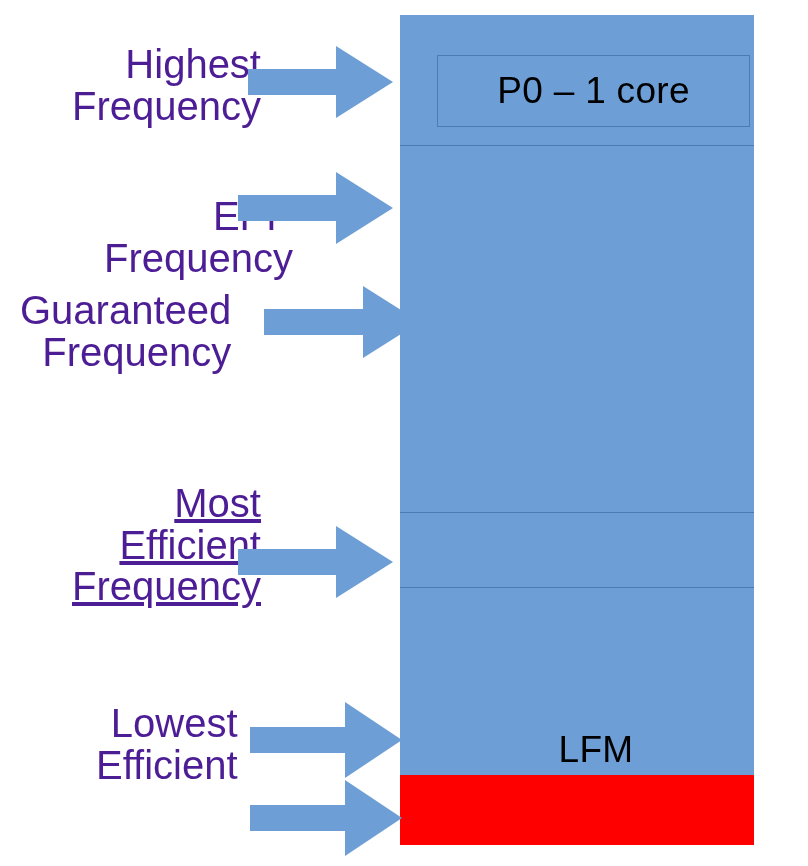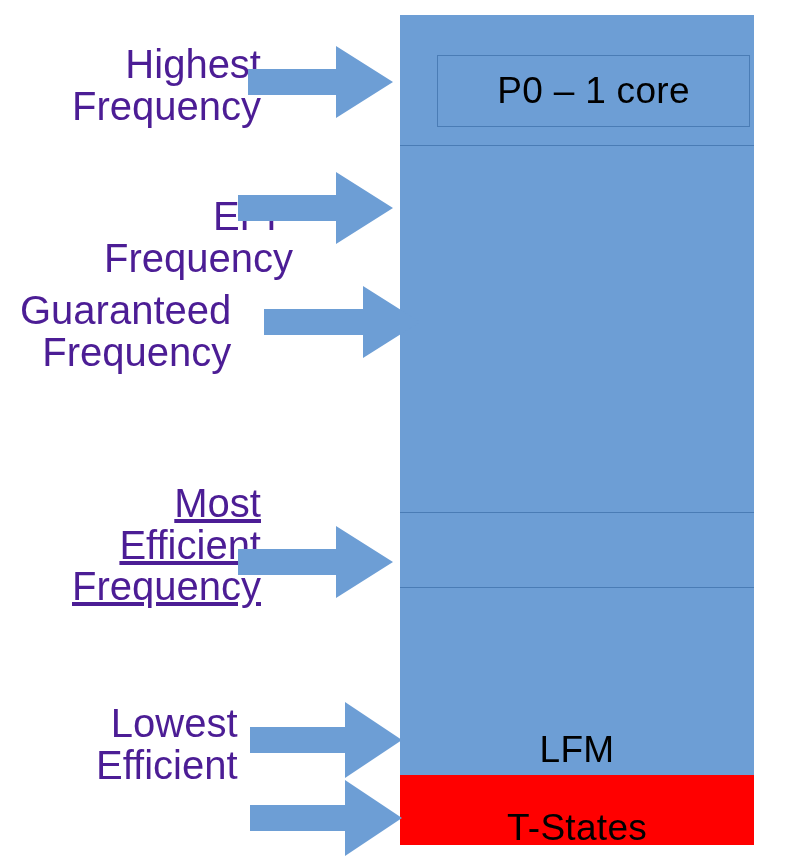--- a/index.html
+++ b/index.html
@@ -65,21 +65,21 @@
   }
 
   .band-text {
     position: absolute;
     width: 100%;
     text-align: center;
     color: #000000;
     font-size: 37px;
     letter-spacing: 0.3px;
   }
-  .lfm-text    { top: 714px; }
+  .lfm-text    { top: 714px; padding-left: 19px; }
   .tstates-text{ top: 792px; }
 
   
   .label {
     position: absolute;
     color: #4c1d95;
     font-size: 40px;
     line-height: 1.04;
     white-space: pre-line;
     text-align: right;
@@ -111,21 +111,20 @@
 
     <div class="band band-turbo band-divider-bottom"></div>
 
     <div class="band band-guar band-divider-bottom"></div>
 
     <div class="band band-eff"></div>
 
     <div class="band band-tstates"></div>
 
     <div class="band-text lfm-text">LFM</div>
-    <div class="band-text tstates-text">T-States</div>
   </div>
 
   <div class="label label-highest">Highest
 Frequency</div>
   <div class="arrow" style="left:248px; top:46px;">
     <svg width="145" height="72" viewBox="0 0 145 72" xmlns="http://www.w3.org/2000/svg">
       <polygon points="0,23 88,23 88,0 145,36 88,72 88,49 0,49" fill="#6d9ed5"></polygon>
     </svg>
   </div>
 

